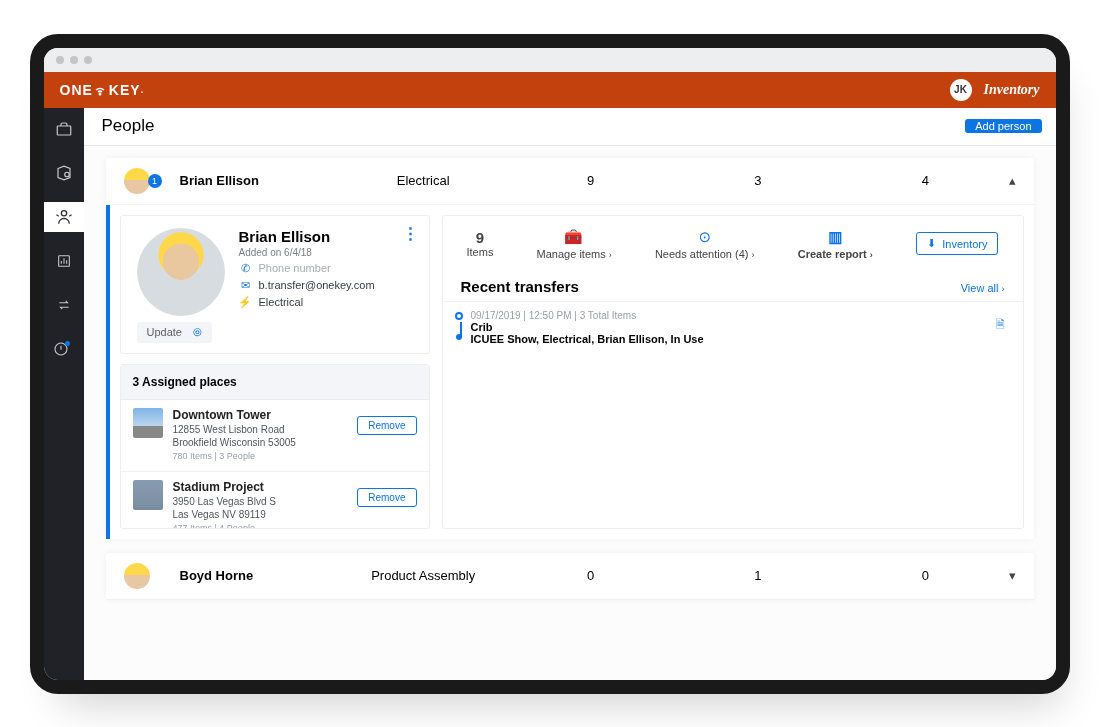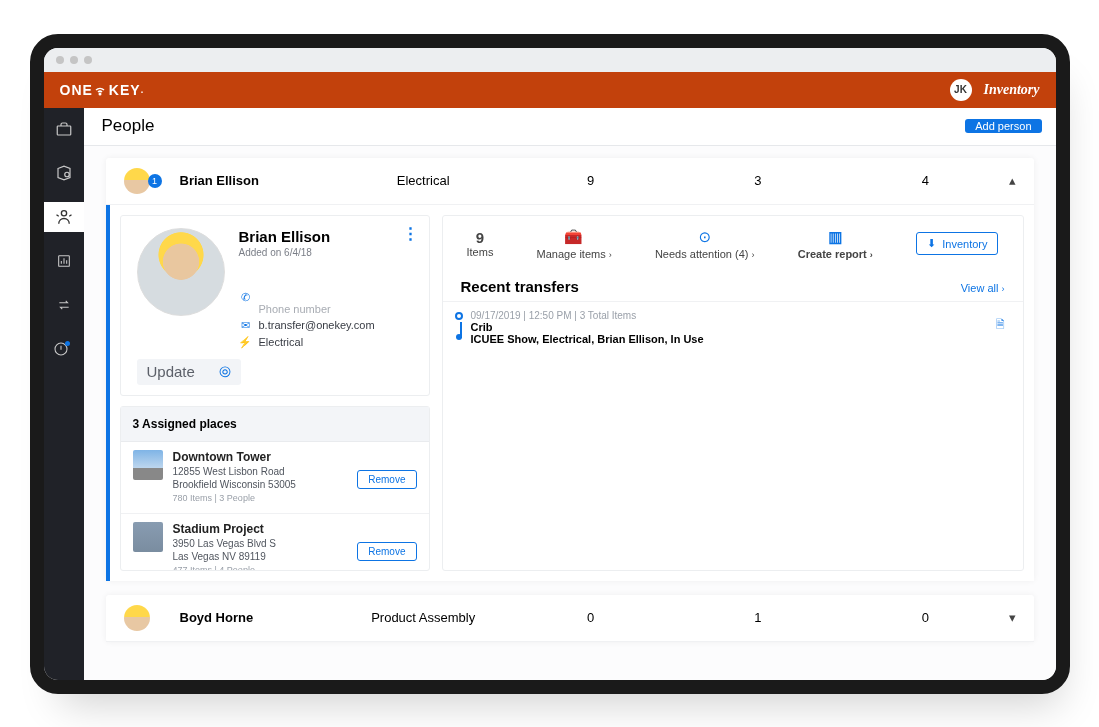--- a/index.html
+++ b/index.html
@@ -31,36 +31,36 @@
 .ph-caret { color: #444; }
 .expand { border-left: 4px solid #0d74e4; padding: 10px; background: #fff; }
 .two-col { display: flex; gap: 12px; }
 .left-col { width: 310px; display: flex; flex-direction: column; gap: 10px; }
 .panel { background: #fff; border: 1px solid #eceef0; border-radius: 3px; }
 .profile { padding: 12px 16px 10px; position: relative; }
 .ellipsis { position: absolute; top: 8px; right: 10px; color: #0d74e4; font-weight: 700; cursor: pointer; }
 .prof-row { display: flex; gap: 14px; }
 .prof-av { width: 88px; height: 88px; border-radius: 50%; background: radial-gradient(circle at 50% 38%, #e9c79f 0 26%, transparent 27%), radial-gradient(circle at 50% 30%, #ffd84a 0 30%, #d6dce0 31%); border:1px solid #ddd; }
 .prof-info h3 { font-size: 15px; margin-bottom: 2px; }
-.prof-info .added { color: #7a7e87; font-size: 10px; margin-bottom: 22px; }
+.prof-info .added { color: #7a7e87; font-size: 10px; margin-bottom: 4px; }
 .info-line { display: flex; align-items: center; gap: 6px; font-size: 11px; color: #373b43; margin: 4px 0; }
-.info-line .ph { color: #a8acb3; margin-top: 23px; }
+.info-line .ph { color: #a8acb3; }
 .info-line .ico { color: #0d74e4; width: 14px; text-align: center; }
 .update-row { margin-top: 6px; }
-.update-btn { background: #f2f4f7; border: 0; padding: 4px 10px; border-radius: 3px; font-size: 15px; color: #5c6069; cursor: pointer; display: inline-flex; gap: 24px; align-items: center; }
+.update-btn { background: #f2f4f7; border: 0; padding: 4px 10px; border-radius: 3px; font-size: 11px; color: #5c6069; cursor: pointer; display: inline-flex; gap: 11px; align-items: center; }
 .update-btn .uico { color: #0d74e4; }
 .places-head { background: #f3f5f8; padding: 10px 12px; font-weight: 600; font-size: 12px; border-bottom: 1px solid #e9ebee; }
 .place { display: flex; padding: 8px 12px; gap: 10px; border-bottom: 1px solid #f0f1f3; align-items: flex-start; }
 .place-thumb { width: 30px; height: 30px; border-radius: 2px; }
 .pt1 { background: linear-gradient(180deg,#7fb4e6 0,#bdd6ee 60%,#888 60%); }
 .pt2 { background: linear-gradient(#889cb1,#7a8da0); }
 .place-body { flex: 1; font-size: 10px; color: #50555e; line-height: 1.3; }
 .place-body strong { font-size: 12px; color: #222; display: block; }
 .place-meta { color: #9aa0a9; font-size: 9px; }
-.remove-btn { border: 1px solid #0d74e4; background: #fff; color: #0d74e4; border-radius: 3px; font-size: 10px; padding: 3px 10px; cursor: pointer; margin-top: 20px; }
+.remove-btn { border: 1px solid #0d74e4; background: #fff; color: #0d74e4; border-radius: 3px; font-size: 10px; padding: 3px 10px; cursor: pointer; margin-top: 8px; }
 .places-scroll { max-height: 128px; overflow: hidden; }
 .manage { padding: 10px 12px; border-top: 1px solid #eceef0; }
 .manage a { color: #0d74e4; font-weight: 700; font-size: 12px; text-decoration: none; letter-spacing: .3px; cursor: pointer; }
 .right-col { flex: 1; }
 .stat-row { display: flex; align-items: center; justify-content: space-between; padding: 12px 24px 10px; }
 .stat { text-align: center; font-size: 11px; color: #444; }
 .stat .big { font-size: 15px; font-weight: 600; display: block; }
 .stat .sico { color: #0d74e4; font-size: 15px; display: block; margin-bottom: 2px; }
 .stat.bold { font-weight: 700; }
 .inv-btn { border: 1px solid #0d74e4; background: #fff; color: #0d74e4; border-radius: 3px; font-size: 11px; padding: 4px 10px; cursor: pointer; display: inline-flex; gap: 6px; align-items: center; }

